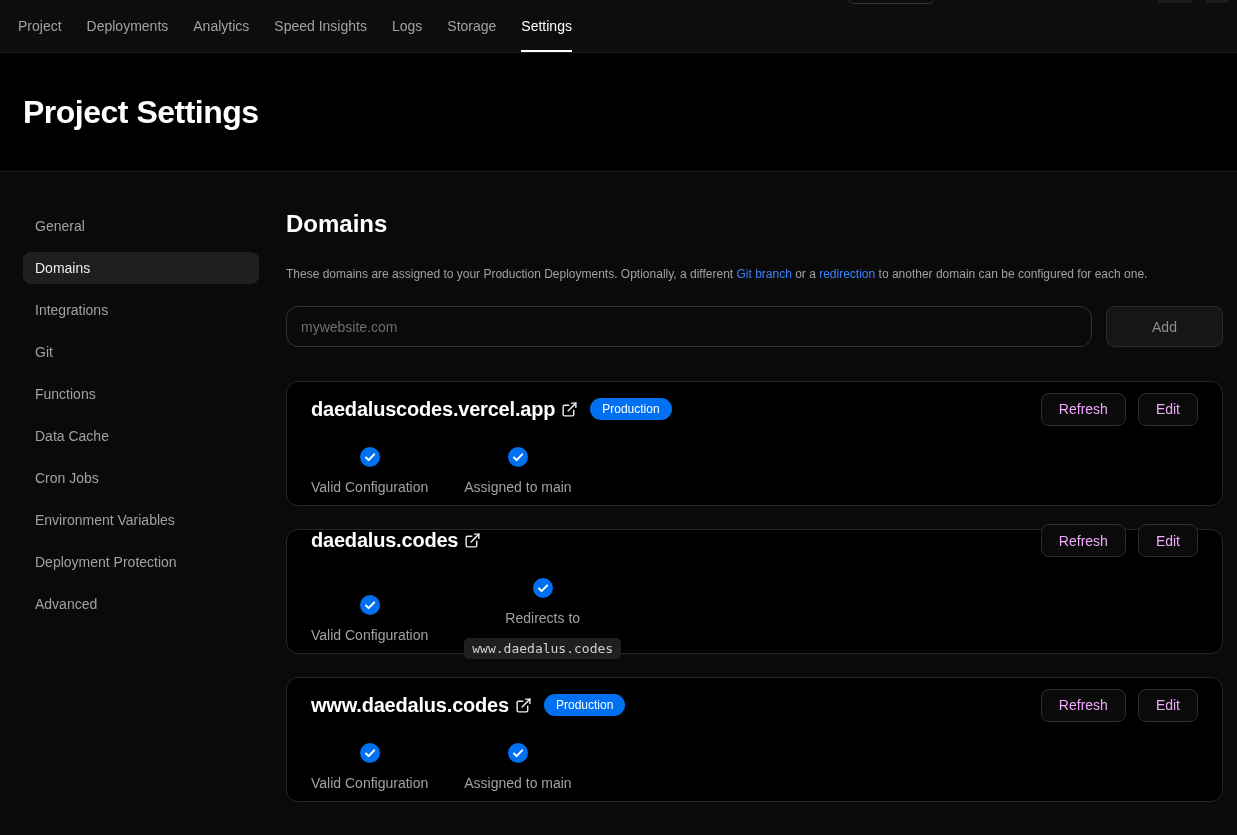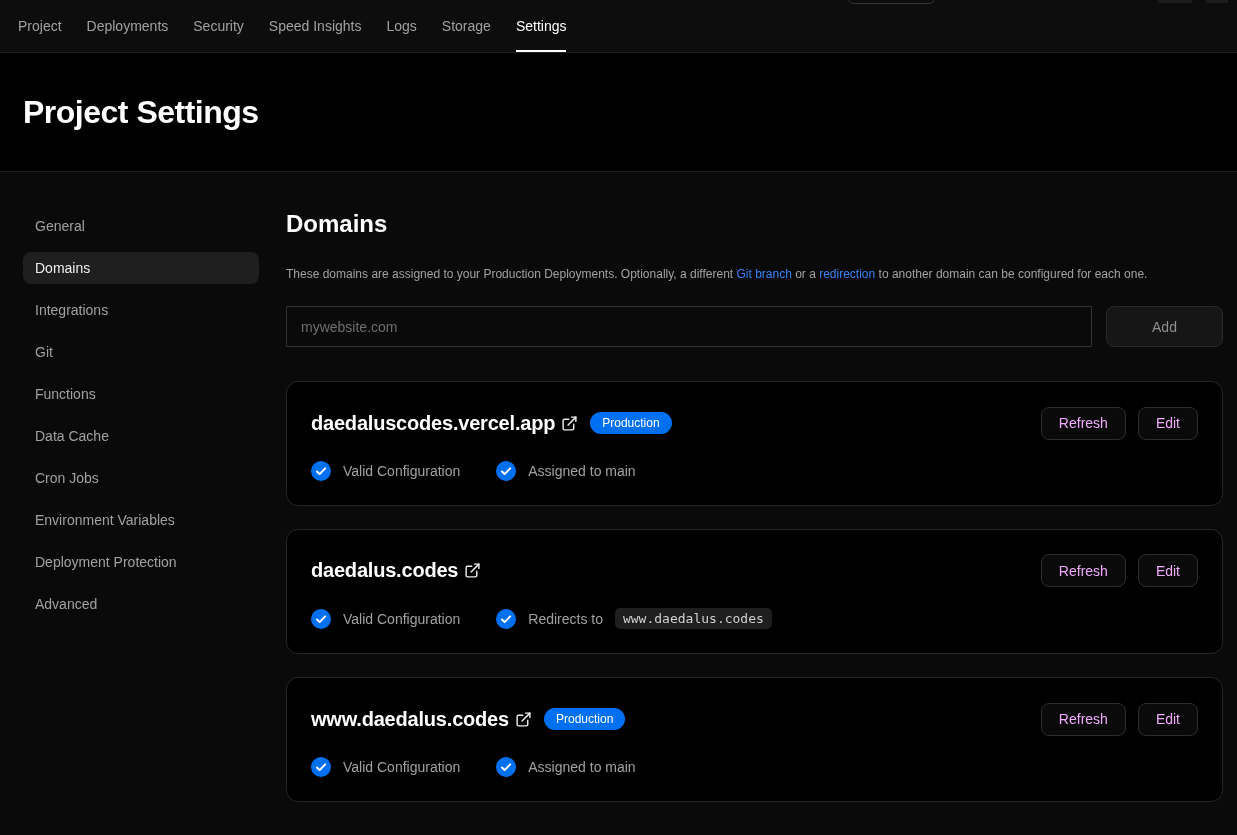--- a/index.html
+++ b/index.html
@@ -99,21 +99,21 @@
     margin-bottom: 22px;
   }
   .desc a { color: #3b82f6; text-decoration: none; cursor: pointer; }
 
   .add-row { display: flex; gap: 14px; margin-bottom: 34px; }
   .domain-input {
     flex: 1;
     height: 41px;
     background: #0a0a0a;
     border: 1px solid #333;
-    border-radius: 1px;
+    border-radius: 12px;
     padding: 0 14px;
     font-size: 14px;
     color: #ededed;
     font-family: "Liberation Sans", sans-serif;
     outline: none;
   }
   .domain-input::placeholder { color: #6e6e6e; }
   .add-btn {
     width: 117px; height: 41px;
     background: #161616;
@@ -161,41 +161,41 @@
     background: #0a0a0a;
     border: 1px solid #2e2e2e;
     border-radius: 8px;
     color: #f0abfc;
     font-size: 14px;
     font-family: Liberation Sans, sans-serif;
     cursor: pointer;
     text-align: right;
   }
   .card-status { display: flex; align-items: center; gap: 36px; }
-  .status-item { display: flex; align-items: center; gap: 12px; font-size: 14px; color: #a1a1a1; }
+  .status-item { display: flex; align-items: center; gap: 12px; font-size: 14px; color: #a1a1a1; flex-direction: column; }
   .check-icon { width: 20px; height: 20px; flex: 0 0 20px; display: inline-flex; }
   .code-chip {
     font-family: "DejaVu Sans Mono", monospace;
     font-size: 13px;
     background: #1f1f1f;
     color: #d0d0d0;
     padding: 3px 8px;
     border-radius: 5px;
   }
 </style>
 </head>
 <body>
 
 <nav class="topnav">
   <div class="cutoff-btn"></div>
   <div class="cutoff-smudge-1"></div>
   <div class="cutoff-smudge-2"></div>
   <div class="nav-item">Project</div>
   <div class="nav-item">Deployments</div>
-  <div class="nav-item">Security</div>
+  <div class="nav-item">Analytics</div>
   <div class="nav-item">Speed Insights</div>
   <div class="nav-item">Logs</div>
   <div class="nav-item">Storage</div>
   <div class="nav-item active">Settings</div>
 </nav>
 
 <header class="hero">
   <h1>Project Settings</h1>
 </header>
 

